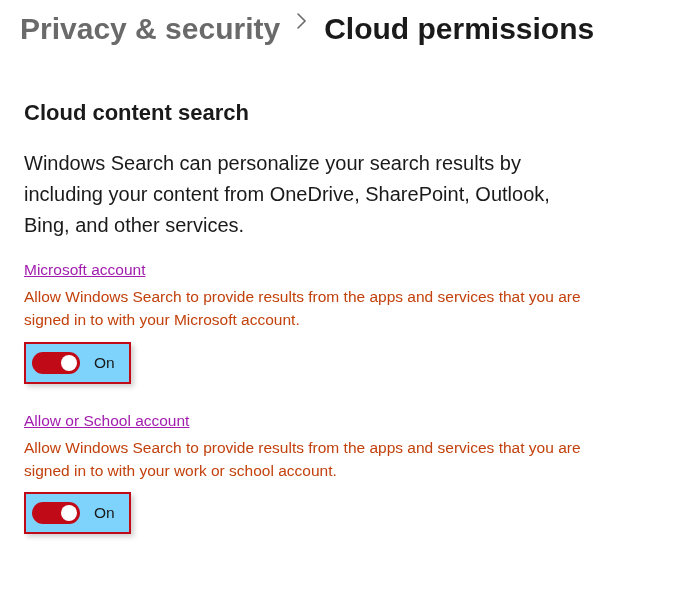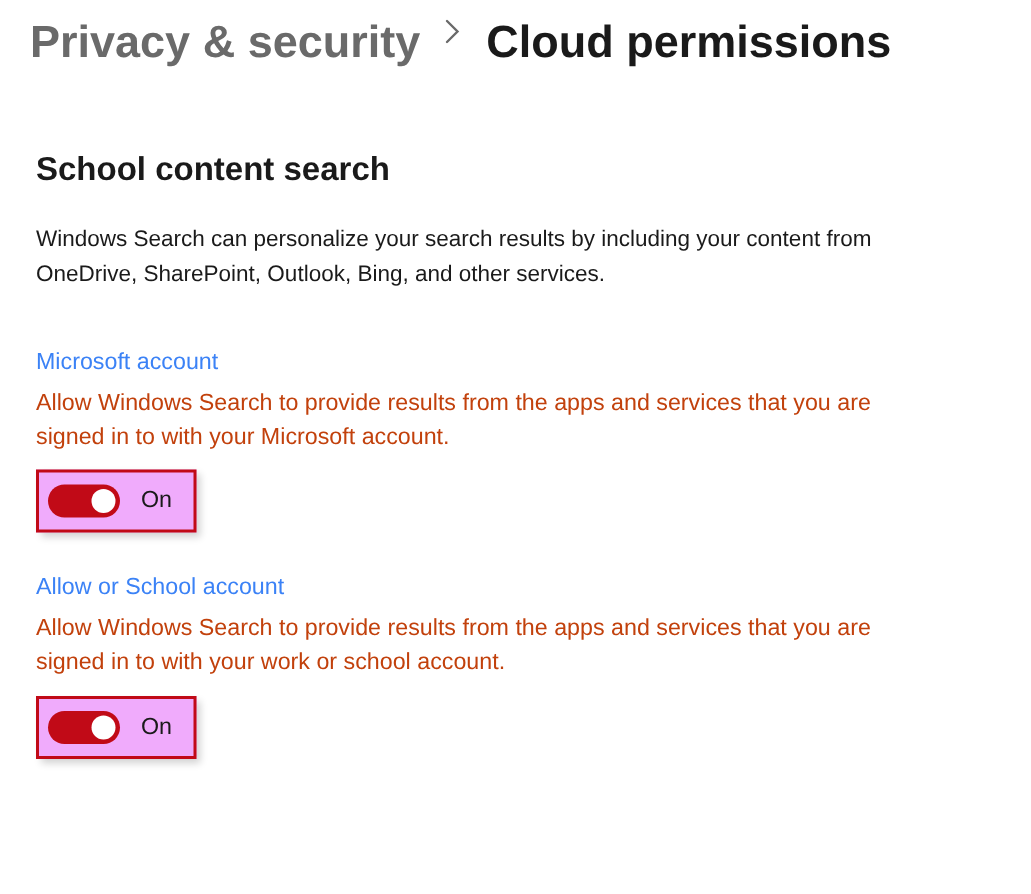--- a/index.html
+++ b/index.html
@@ -39,48 +39,49 @@
     .content {
       padding: 44px 24px 0 24px;
     }
     .section-heading {
       font-size: 22px;
       font-weight: 600;
       color: #1a1a1a;
       margin-bottom: 22px;
     }
     .section-description {
-      font-size: 15px;
+      font-size: 20px;
       color: #1a1a1a;
       line-height: 1.55;
-      margin-bottom: 38px;
+      margin-bottom: 20px;
       max-width: 560px;
     }
     .setting-block {
       margin-bottom: 28px;
     }
     .setting-title {
       font-size: 15.5px;
-      color: #3b82f6;
+      color: #a21caf;
       margin-bottom: 6px;
+      text-decoration: underline;
     }
     .setting-description {
       font-size: 15.5px;
       color: #c2410c;
       line-height: 1.5;
       max-width: 560px;
       margin-bottom: 10px;
     }
     .toggle-wrapper {
       display: inline-flex;
       align-items: center;
       gap: 14px;
       padding: 8px 14px 8px 6px;
       border: 2px solid #c10a17;
-      background: #f0abfc;
+      background: #7dd3fc;
       position: relative;
       box-shadow: 3px 3px 5px rgba(0,0,0,0.18);
     }
     .toggle-track {
       width: 48px;
       height: 22px;
       background: #c10a17;
       border-radius: 11px;
       position: relative;
       cursor: pointer;
@@ -114,21 +115,21 @@
   <span class="breadcrumb-parent">Privacy &amp; security</span>
   <span class="breadcrumb-chevron">
     <svg width="12" height="18" viewBox="0 0 12 18">
         <path d="M2 2 L9 9 L2 16" stroke="#6a6a6a" stroke-width="1.6" fill="none" stroke-linecap="round"></path>
       </svg>
   </span>
   <span class="breadcrumb-current">Cloud permissions</span>
 </div>
 
 <div class="content">
-  <h2 class="section-heading">School content search</h2>
+  <h2 class="section-heading">Cloud content search</h2>
   <p class="section-description">Windows Search can personalize your search results by including your content from OneDrive, SharePoint, Outlook, Bing, and other services.</p>
 
   <div class="setting-block">
     <div class="setting-title">Microsoft account</div>
     <div class="setting-description">Allow Windows Search to provide results from the apps and services that you are signed in to with your Microsoft account.</div>
     <div class="toggle-wrapper">
       <div class="toggle-track">
         <div class="toggle-thumb"></div>
       </div>
       <span class="toggle-label">On</span>

